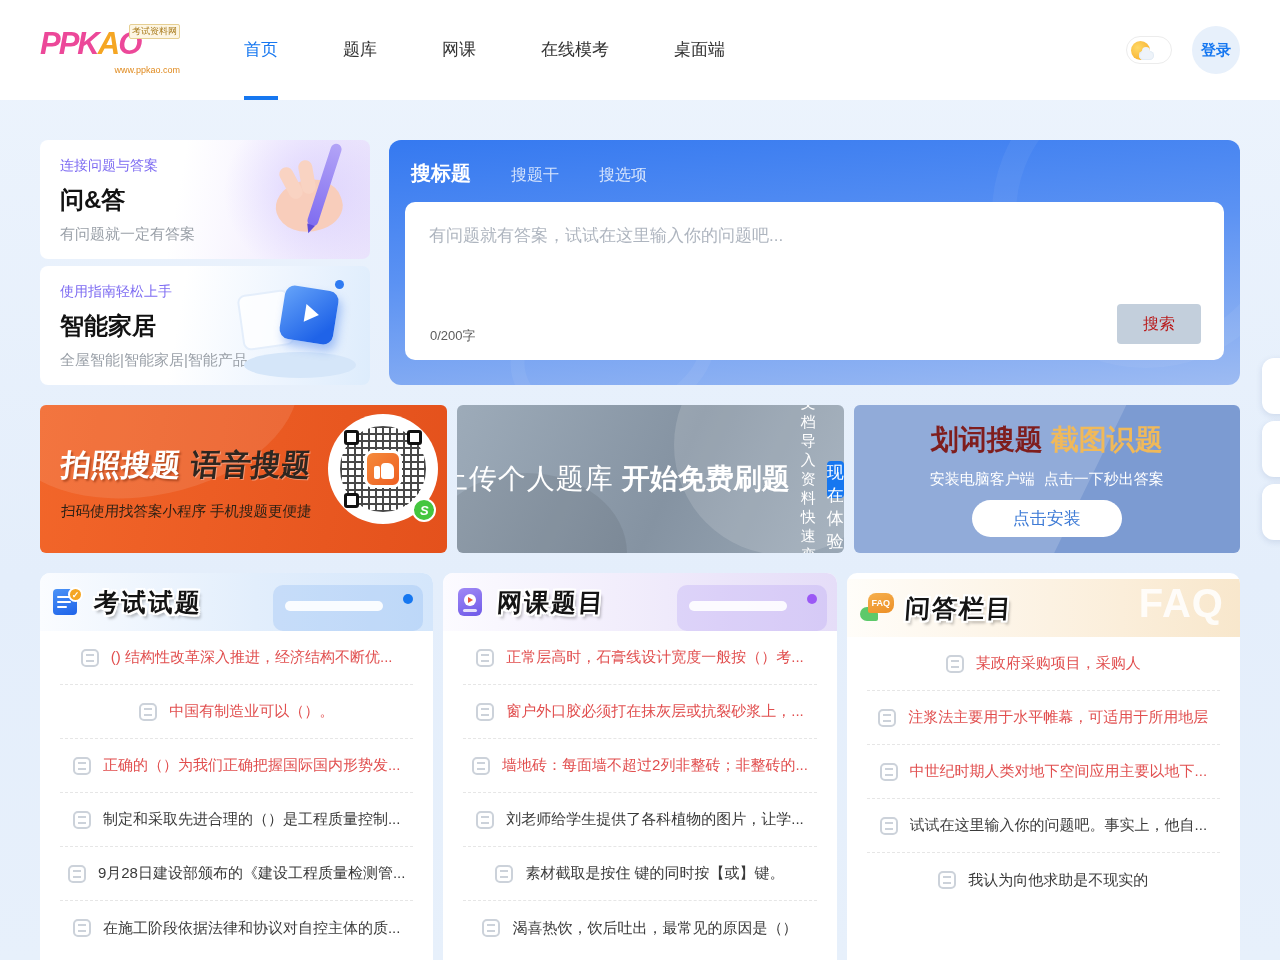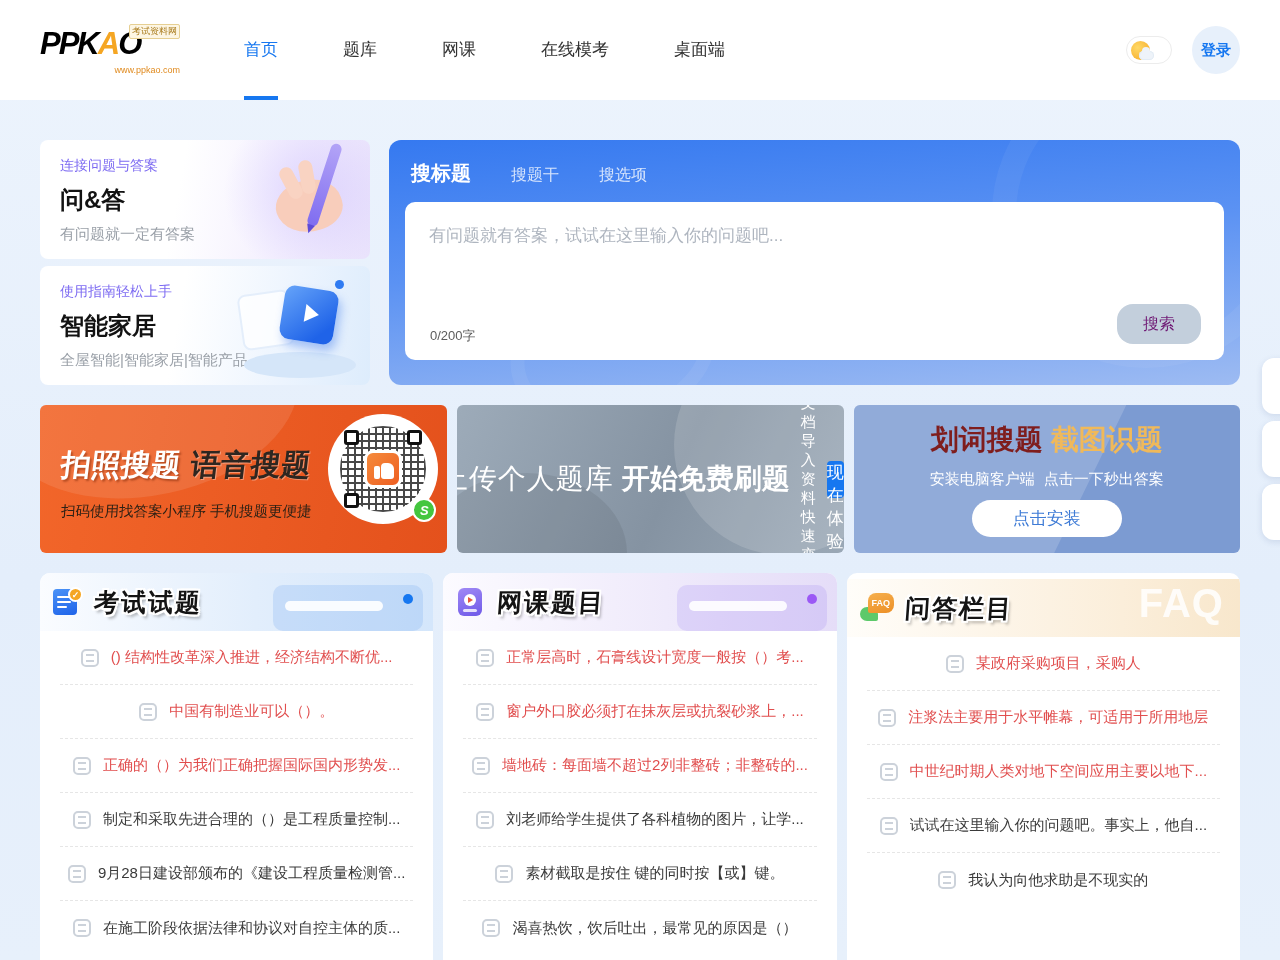--- a/index.html
+++ b/index.html
@@ -4,21 +4,21 @@
 <style>
   * { margin:0; padding:0; box-sizing:border-box; }
   html,body { width:1280px; height:960px; overflow:hidden; }
   body { font-family:"Liberation Sans", sans-serif; background:linear-gradient(180deg,#edf4fd 0%,#e4eefb 60%,#e7f0fb 100%); }
   a { text-decoration:none; color:inherit; }
 
   
   .hdr { height:100px; background:#fff; display:flex; align-items:center; padding:0 40px; position:relative; }
   .logo { position:relative; width:138px; height:58px; cursor:pointer; flex:none; }
   .logo-main { font-size:31px; font-weight:900; font-style:italic; letter-spacing:-2px; line-height:46px; }
-  .lg-blue { color:#000000; } .lg-org { color:#f5a623; }
+  .lg-blue { color:#ec4899; } .lg-org { color:#f5a623; }
   .logo-tag { position:absolute; top:3px; right:-2px; font-size:9px; color:#a97b1c; border:1px solid #e6cf92; background:#fdf6e4; padding:0 2px; border-radius:2px; font-style:normal; }
   .logo-url { position:absolute; bottom:4px; right:-2px; font-size:9px; color:#e08a1e; }
   .nav { display:flex; margin-left:58px; height:100px; }
   .nav-item { position:relative; height:100px; line-height:100px; font-size:17px; color:#333; margin-right:49px; cursor:pointer; padding:0 8px; }
   .nav-item.active { color:#1677f0; }
   .nav-item.active::after { content:""; position:absolute; left:50%; transform:translateX(-50%); bottom:0; width:34px; height:4px; background:#1677f0; }
   .hdr-right { margin-left:auto; display:flex; align-items:center; gap:20px; }
   .mode-toggle { width:46px; height:28px; border:1px solid #ececec; border-radius:14px; background:#fff; position:relative; cursor:pointer; }
   .sun { position:absolute; left:4px; top:4px; width:19px; height:19px; border-radius:50%; background:radial-gradient(circle at 35% 35%, #ffd966, #f5a623); }
   .cloud { position:absolute; left:12px; top:14px; width:15px; height:9px; background:#eef3f9; border-radius:5px; box-shadow:0 0 0 1px #e2ebf4 inset; }
@@ -56,21 +56,21 @@
   .search-panel { flex:1; border-radius:12px; background:linear-gradient(175deg,#3579f0 0%,#5b92f3 45%,#9dbbf2 100%); position:relative; overflow:hidden; padding:18px 16px 0; }
   .search-panel::before { content:""; position:absolute; right:-60px; top:-80px; width:260px; height:260px; border-radius:50%; border:24px solid rgba(255,255,255,.05); }
   .search-panel::after { content:""; position:absolute; left:120px; bottom:-40px; width:180px; height:120px; border-radius:50%; border:14px solid rgba(255,255,255,.06); transform:rotate(-14deg); }
   .search-tabs { display:flex; align-items:baseline; gap:40px; padding:2px 6px 15px; position:relative; z-index:2; }
   .search-tab { font-size:16px; color:rgba(255,255,255,.78); cursor:pointer; }
   .search-tab.active { font-size:20px; font-weight:bold; color:#fff; }
   .search-box { position:relative; z-index:2; background:#fff; border-radius:10px; height:158px; }
   .search-box textarea { width:100%; height:108px; border:none; outline:none; resize:none; background:transparent; padding:22px 24px; font-size:17px; color:#333; font-family:"Liberation Sans", sans-serif; }
   .search-box textarea::placeholder { color:#aeb5bf; }
   .char-counter { position:absolute; left:25px; bottom:15px; font-size:13px; color:#5c5c5c; }
-  .search-btn { position:absolute; right:23px; bottom:16px; width:84px; height:40px; border:none; border-radius:16px; background:#c3cfdc; color:#701a75; font-size:16px; cursor:pointer; font-family:"Liberation Sans", sans-serif; }
+  .search-btn { position:absolute; right:23px; bottom:16px; width:84px; height:40px; border:none; border-radius:4px; background:#c3cfdc; color:#b91c1c; font-size:16px; cursor:pointer; font-family:"Liberation Sans", sans-serif; }
 
   
   .row2 { display:flex; gap:10px; height:148px; margin-top:20px; }
   .banner { flex:1; border-radius:6px; position:relative; overflow:hidden; cursor:pointer; }
   .banner1 { background:linear-gradient(100deg,#f2662a 0%,#e4511c 100%); padding:40px 0 0 21px; }
   .banner1::before { content:""; position:absolute; left:-40px; top:-90px; width:300px; height:180px; border-radius:50%; background:rgba(255,255,255,.10); transform:rotate(-12deg); }
   .b1-title { font-size:30px; font-weight:900; transform:skewX(-7deg); white-space:nowrap; }
   .b1-t1 { color:#fff; text-shadow:2px 2px 2px rgba(110,30,0,.45); }
   .b1-t2 { color:#2e2620; margin-left:10px; text-shadow:1px 1px 0 rgba(255,255,255,.35); }
   .b1-sub { margin-top:16px; font-size:14.5px; color:#2e2115; transform:skewX(-4deg); }

